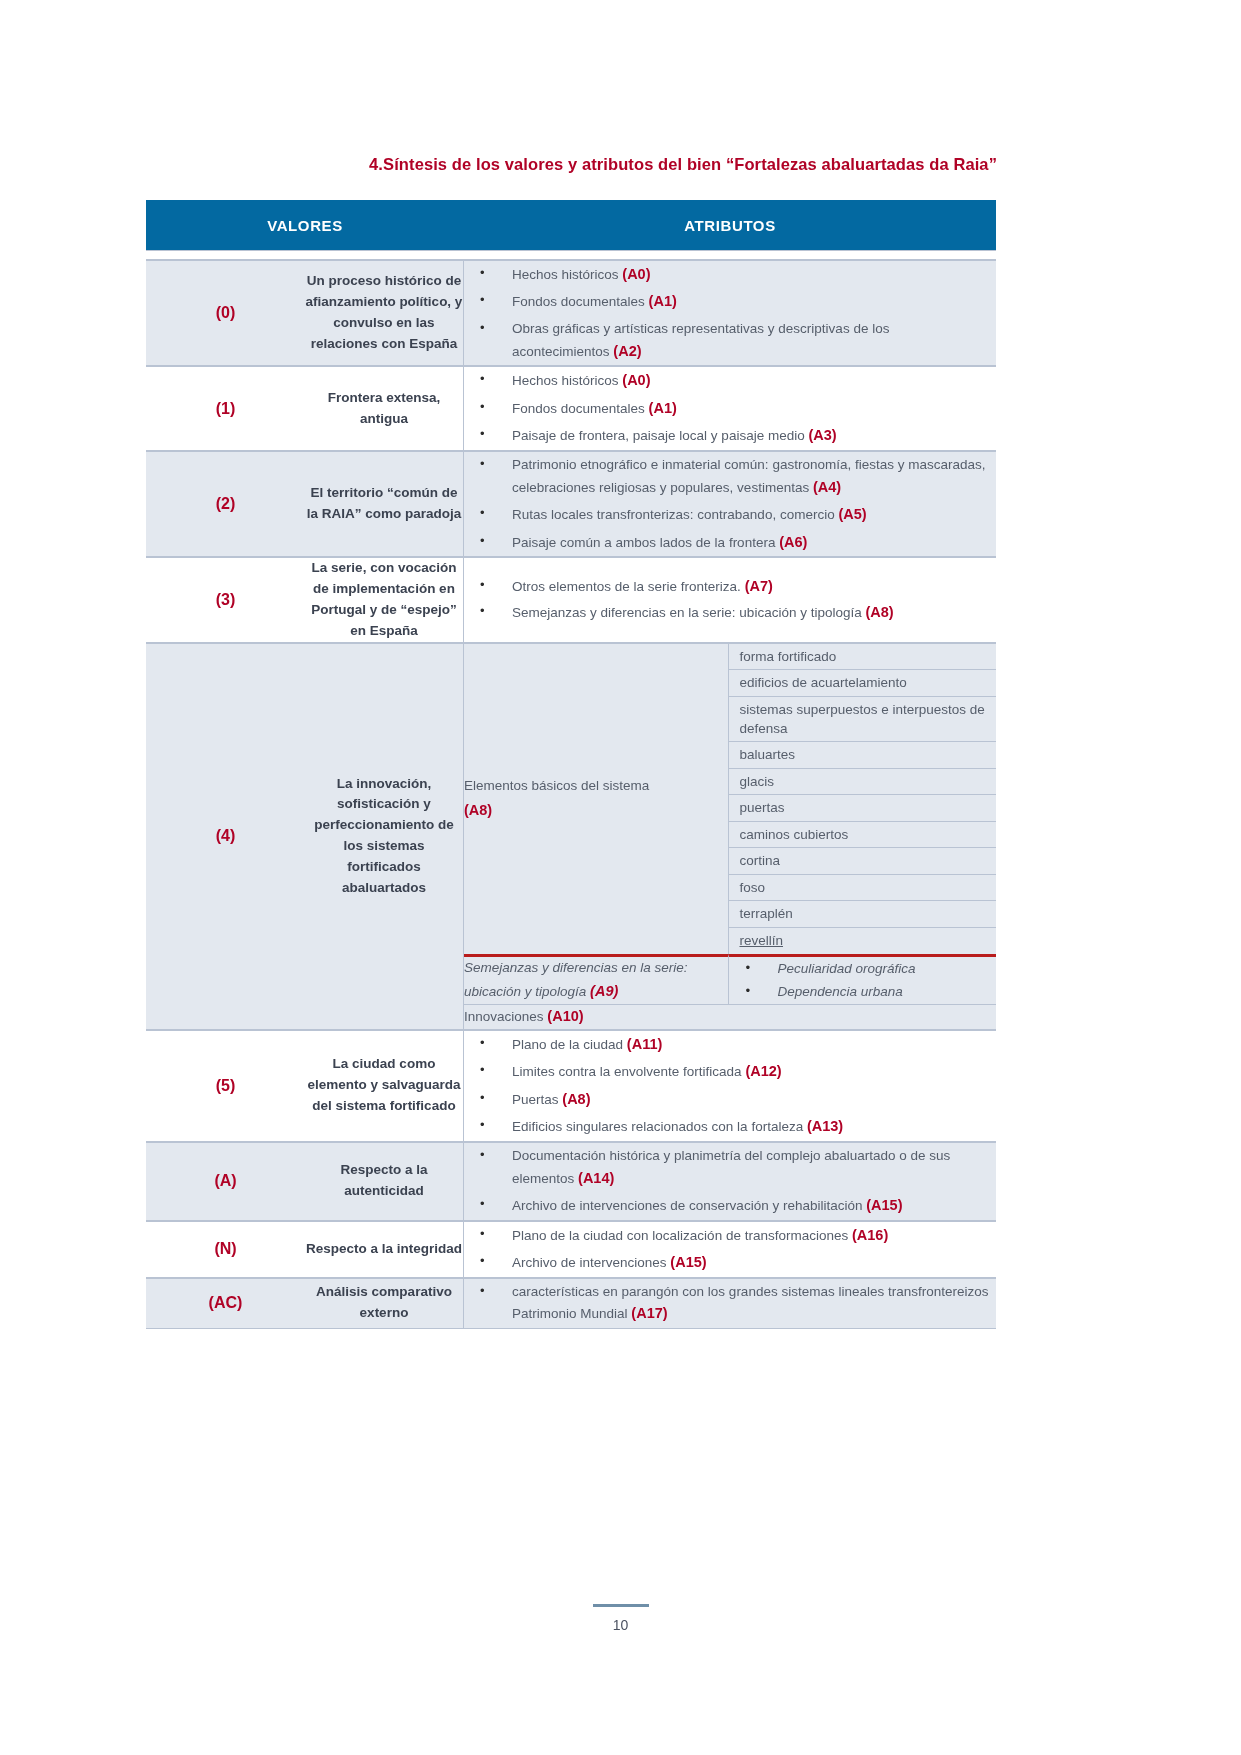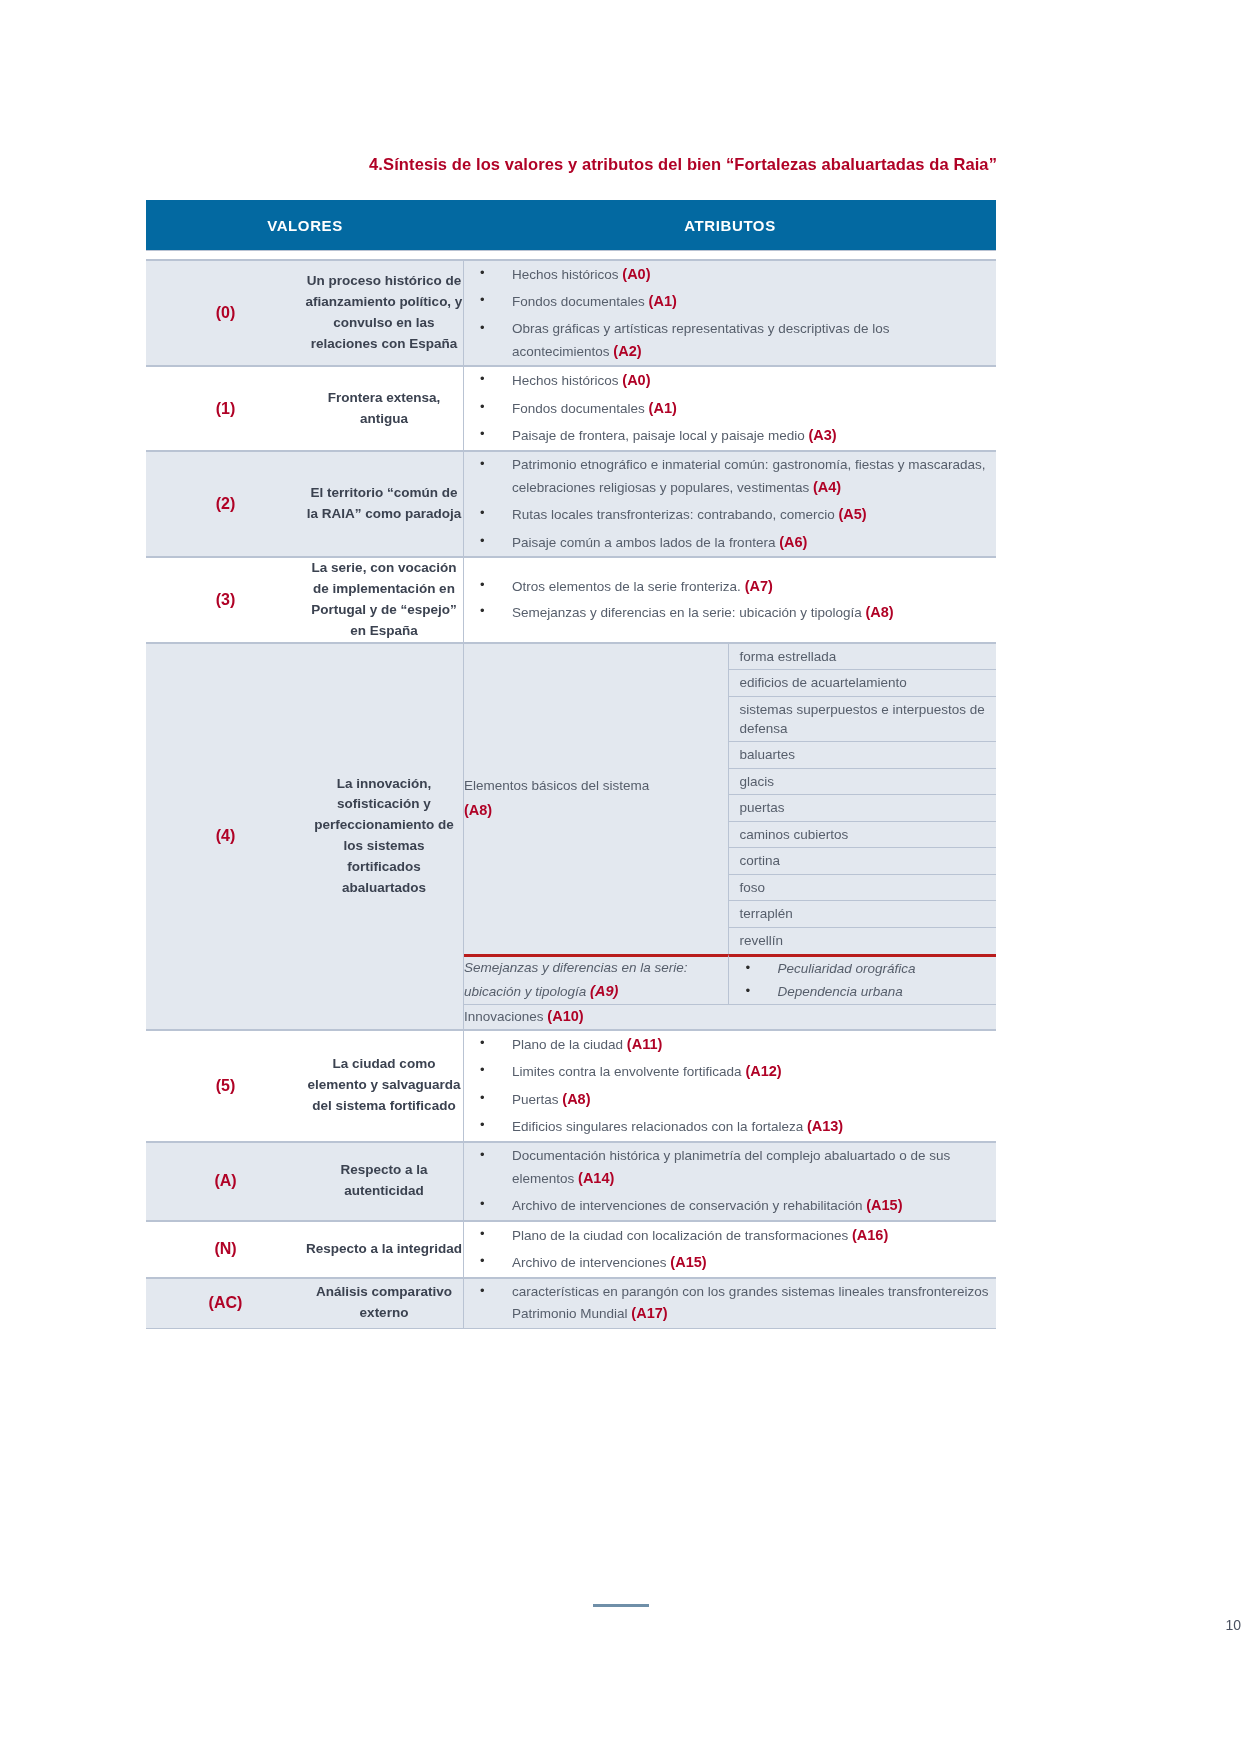--- a/index.html
+++ b/index.html
@@ -163,21 +163,21 @@
     padding: 0;
   }
   ul.plainlist > li {
     font-size: 13.5px;
     color: #565e6b;
     padding: 3px 6px 3px 10px;
     border-bottom: 1px solid #b9c3d3;
     line-height: 1.45;
   }
   ul.plainlist > li:first-child { border-top: none; }
-  ul.plainlist > li.last { border-bottom: none; }
+  ul.plainlist > li.last { border-bottom: none; text-decoration: underline; }
   ul.plainlist > li.two-line { padding-bottom: 2px; }
 
   tr.n-divider > td { border-top: 3px solid #b91c1c; font-style: italic; }
 
   ul.bul.tight > li { padding: 1px 6px 1px 48px; }
   ul.bul.tight > li::before { top: 0px; }
 
   td.inno-cell {
     padding: 8px 12px 8px 14px;
     font-size: 13.5px;
@@ -185,21 +185,21 @@
     background: #e3e8ef;
     border-top: 1px solid #b9c3d3;
   }
 
   
   .footer {
     position: absolute;
     left: 0;
     top: 1604px;
     width: 1241px;
-    text-align: right;
+    text-align: center;
   }
   .footer .rule {
     width: 56px;
     height: 3px;
     background: #6f8fa8;
     margin: 0 auto 10px auto;
   }
   .footer .pno {
     font-size: 14px;
     color: #4a5160;
@@ -281,21 +281,21 @@
           <td class="attr-cell nopad">
             <table class="nested">
               <tbody>
                 <tr>
                   <td class="n-label mid">
                     <span>Elementos básicos del sistema</span><br>
                     <span class="ref">(A8)</span>
                   </td>
                   <td class="n-items">
                     <ul class="plainlist">
-                      <li>forma estrellada</li>
+                      <li>forma fortificado</li>
                       <li>edificios de acuartelamiento</li>
                       <li class="two-line">sistemas superpuestos e interpuestos de defensa</li>
                       <li>baluartes</li>
                       <li>glacis</li>
                       <li>puertas</li>
                       <li>caminos cubiertos</li>
                       <li>cortina</li>
                       <li>foso</li>
                       <li>terraplén</li>
                       <li class="last">revellín</li>

